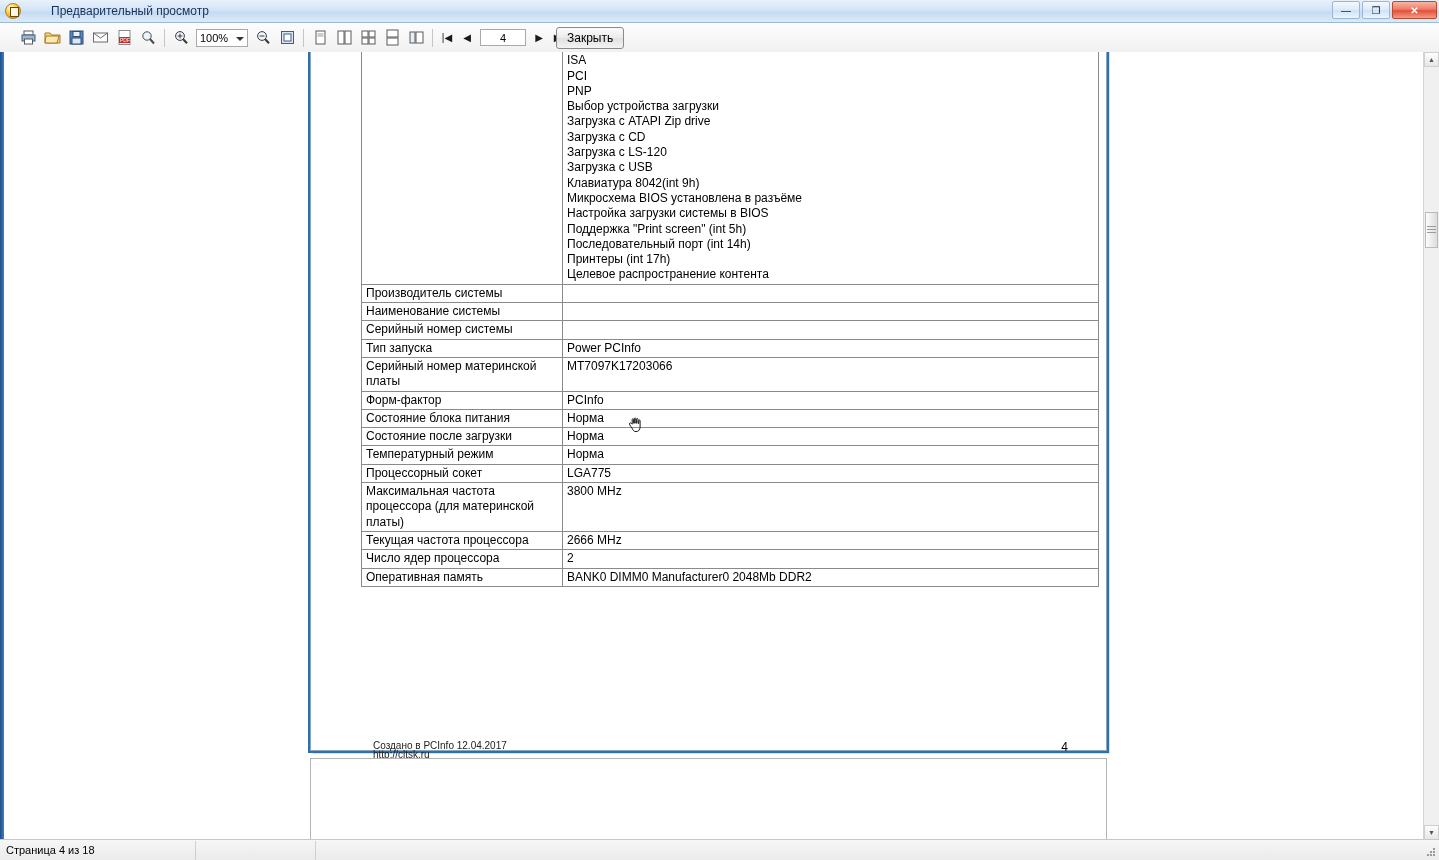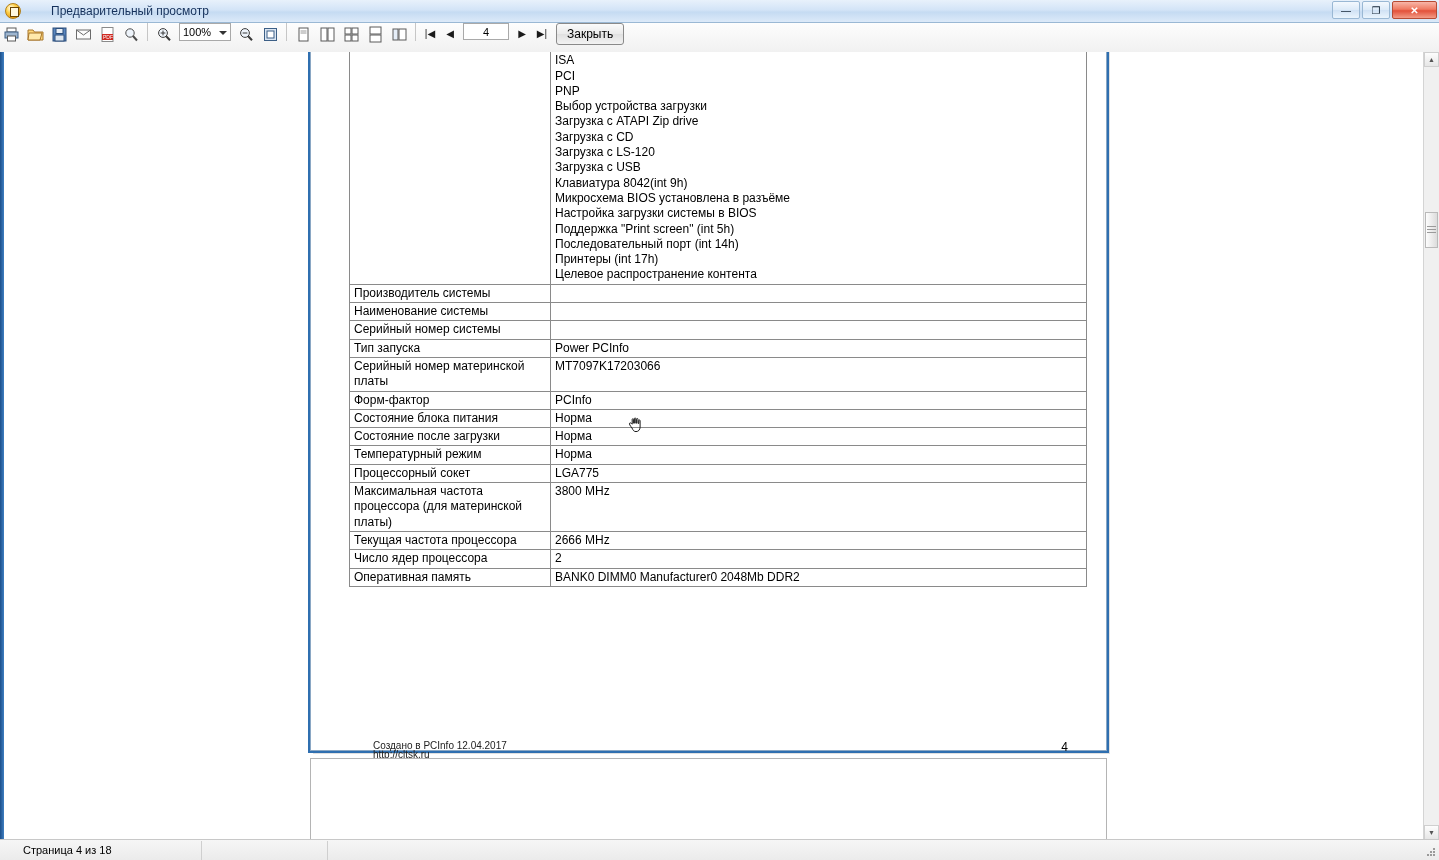--- a/index.html
+++ b/index.html
@@ -70,22 +70,22 @@
     color: #fff;
     font-weight: bold;
   }
 
   
   .toolbar {
     height: 29px;
     background: linear-gradient(180deg, #fdfdfd 0%, #f1f1f1 100%);
     border-bottom: 1px solid #b8b8b8;
     display: flex;
-    align-items: flex-start;
-    padding-left: 0;
+    align-items: center;
+    padding-left: 17px;
     gap: 2px;
     position: relative;
   }
   .tb-btn {
     width: 22px; height: 22px;
     display: flex; align-items: center; justify-content: center;
     border: 1px solid transparent;
     border-radius: 3px;
     box-sizing: border-box;
   }
@@ -225,20 +225,21 @@
     width: 795px; height: 180px;
     border: 1px solid #b4b4b4;
   }
 
   
   table.doc {
     border-collapse: collapse;
     font-family: "Liberation Sans", sans-serif;
     font-size: 12px;
     table-layout: fixed;
+    margin-left: 12px;
   }
   table.doc td {
     border: 1px solid #8a8a8a;
     padding: 1px 4px;
     vertical-align: top;
     line-height: 15.3px;
   }
   .col-label { width: 192px; }
   .col-value { width: 527px; }
 
@@ -279,23 +280,22 @@
     height: 20px;
     background: linear-gradient(180deg,#f6f6f6,#ebebeb);
     border-top: 1px solid #c8c8c8;
     display: flex;
     align-items: center;
     font-size: 11px;
   }
   .status-cell {
     height: 19px;
     display: flex; align-items: center;
-    padding: 0 17px;
-    box-sizing: border-box;
-    margin-left: 6px;
+    padding: 0 6px;
+    box-sizing: border-box;
   }
   .status-cell.first { width: 196px; border-right: 1px solid #cfcfcf; }
   .status-cell.second { width: 120px; border-right: 1px solid #cfcfcf; }
   .status-grip {
     position: absolute;
     right: 2px; bottom: 2px;
     width: 12px; height: 12px;
   }
 </style>
 </head>

